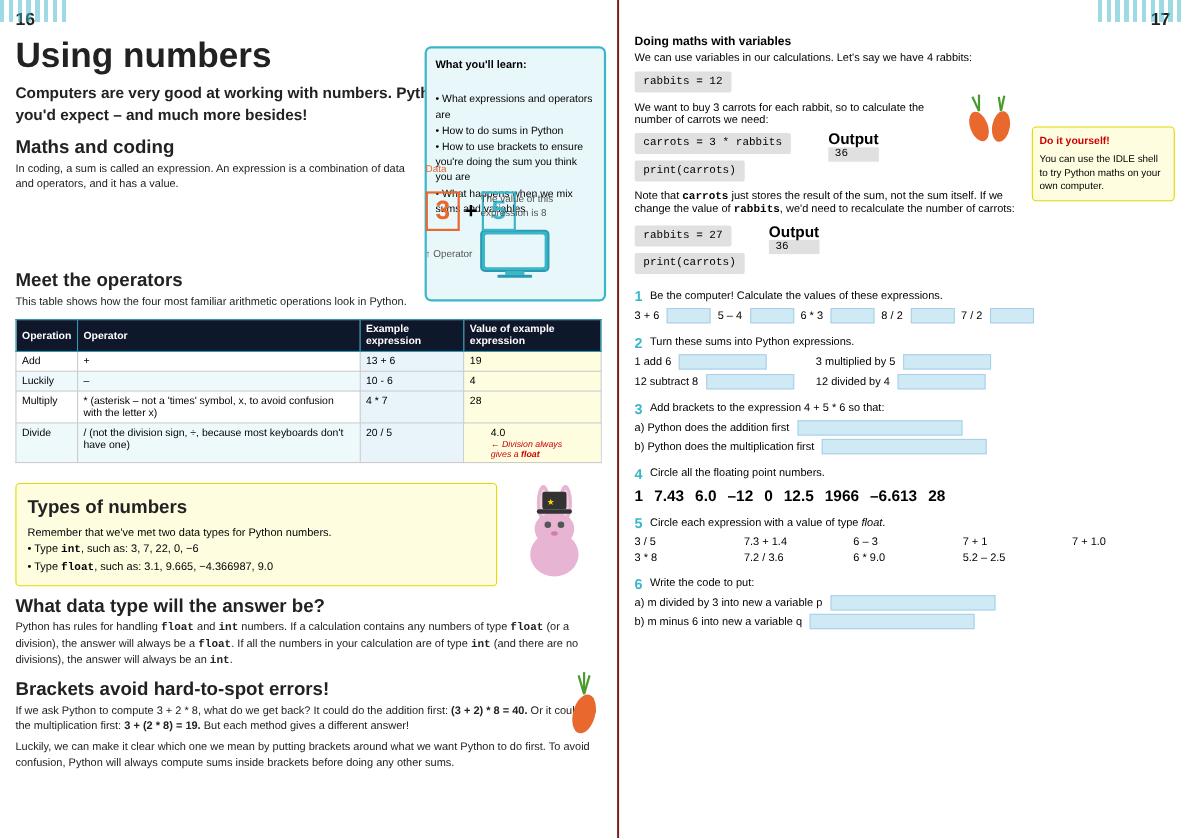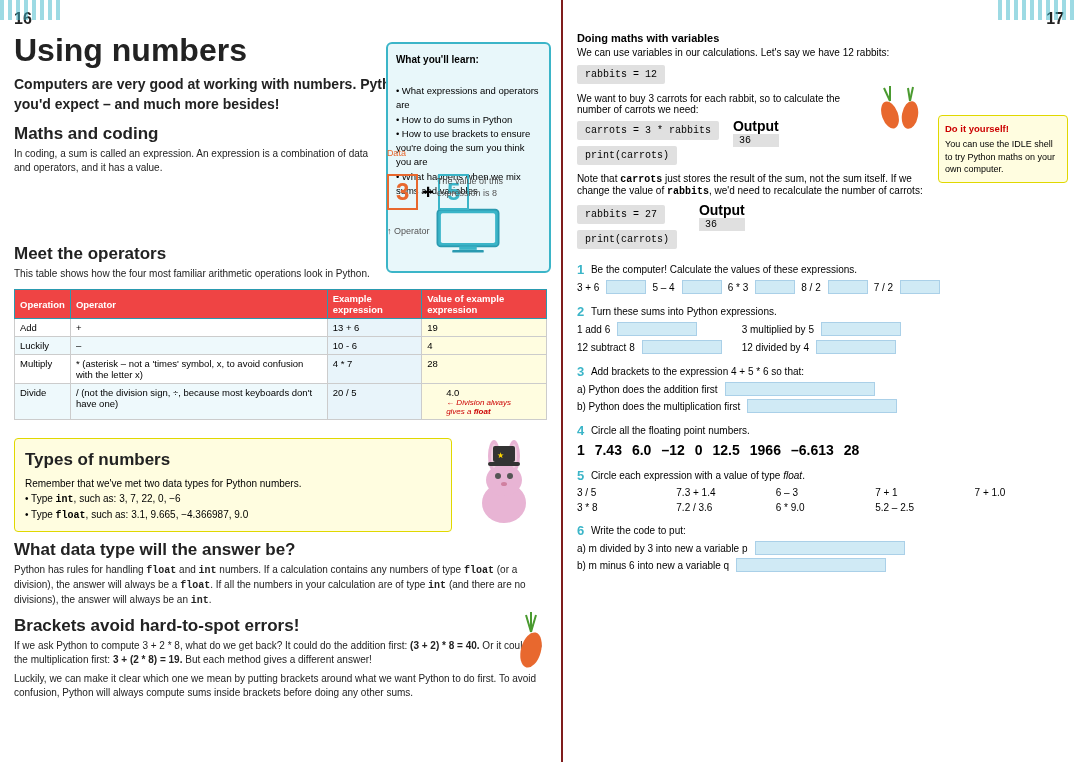--- a/index.html
+++ b/index.html
@@ -115,21 +115,21 @@
     }
 
     
     .ops-table {
       width: 100%;
       border-collapse: collapse;
       font-size: 9.5px;
       margin-top: 8px;
     }
     .ops-table th {
-      background: #ef4444;
+      background: #0f172a;
       color: #fff;
       padding: 3px 5px;
       text-align: left;
       font-weight: bold;
       border: 1px solid #2a9ab0;
     }
     .ops-table td {
       padding: 3px 5px;
       border: 1px solid #ccc;
       vertical-align: top;
@@ -431,21 +431,21 @@
   </div>
   <div class="section-body" style="margin-top:5px;">Luckily, we can make it clear which one we mean by putting brackets around what we want Python to do first. To avoid confusion, Python will always compute sums inside brackets before doing any other sums.</div>
 </div>
 
 <div class="page-right">
   <div class="dots-top-right"></div>
   <div class="page-num page-num-right">17</div>
 
   
   <div class="right-section-title">Doing maths with variables</div>
-  <div style="font-size:10px; margin-bottom:4px;">We can use variables in our calculations. Let's say we have 12 rabbits:</div>
+  <div style="font-size:10px; margin-bottom:4px;">We can use variables in our calculations. Let's say we have 4 rabbits:</div>
 
   <div class="code-block">rabbits = 12</div>
 
   
   <div style="position:absolute; top:80px; right:148px;">
     <svg width="60" height="50" viewBox="0 0 60 50" xmlns="http://www.w3.org/2000/svg">
       <ellipse cx="20" cy="35" rx="8" ry="14" fill="#e8682e" transform="rotate(-20,20,35)"></ellipse>
       <line x1="20" y1="21" x2="14" y2="8" stroke="#4a9a30" stroke-width="2"></line>
       <line x1="20" y1="21" x2="20" y2="6" stroke="#4a9a30" stroke-width="2"></line>
       <ellipse cx="40" cy="35" rx="8" ry="14" fill="#e8682e" transform="rotate(10,40,35)"></ellipse>
@@ -456,21 +456,21 @@
 
   
   <div class="diy-box">
     <div class="diy-title">Do it yourself!</div>
     <div>You can use the IDLE shell to try Python maths on your own computer.</div>
   </div>
 
   <div style="font-size:10px; margin-top:6px; margin-bottom:3px; width:60%;">We want to buy 3 carrots for each rabbit, so to calculate the number of carrots we need:</div>
 
   
-  <div style="display:flex; align-items:flex-start; gap:4px; margin-bottom:5px;">
+  <div style="display:flex; align-items:flex-start; gap:24px; margin-bottom:5px;">
     <div>
       <div class="code-block">carrots = 3 * rabbits</div><br>
       <div class="code-block">print(carrots)</div>
     </div>
     <div class="output-area">
       <span class="output-label">Output</span>
       <span class="output-value">36</span>
     </div>
   </div>
 

